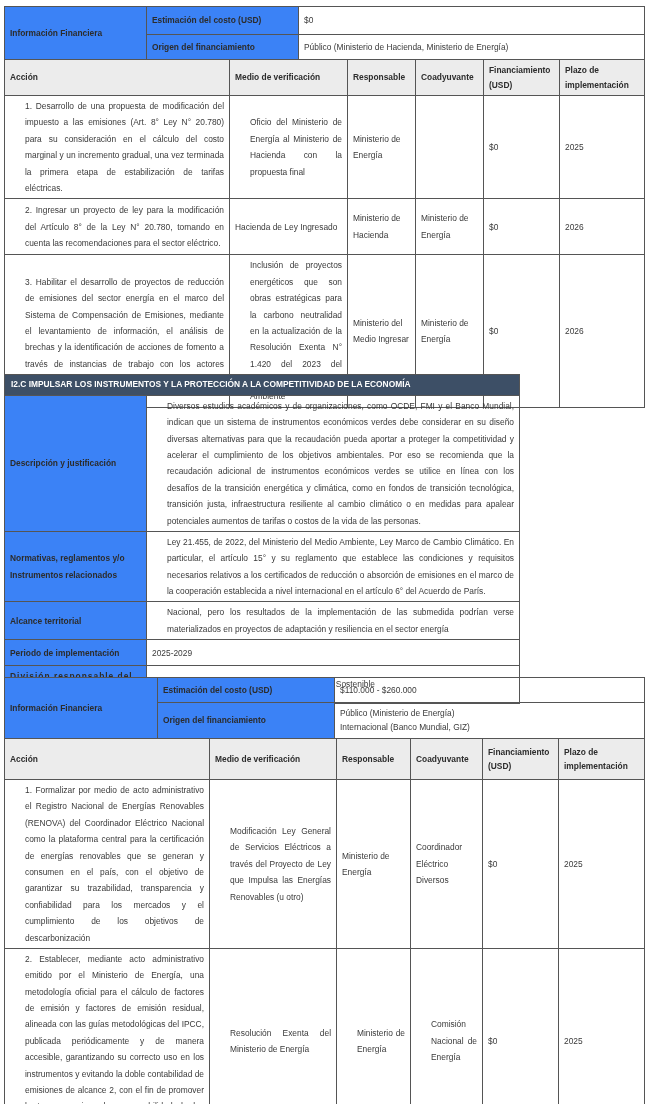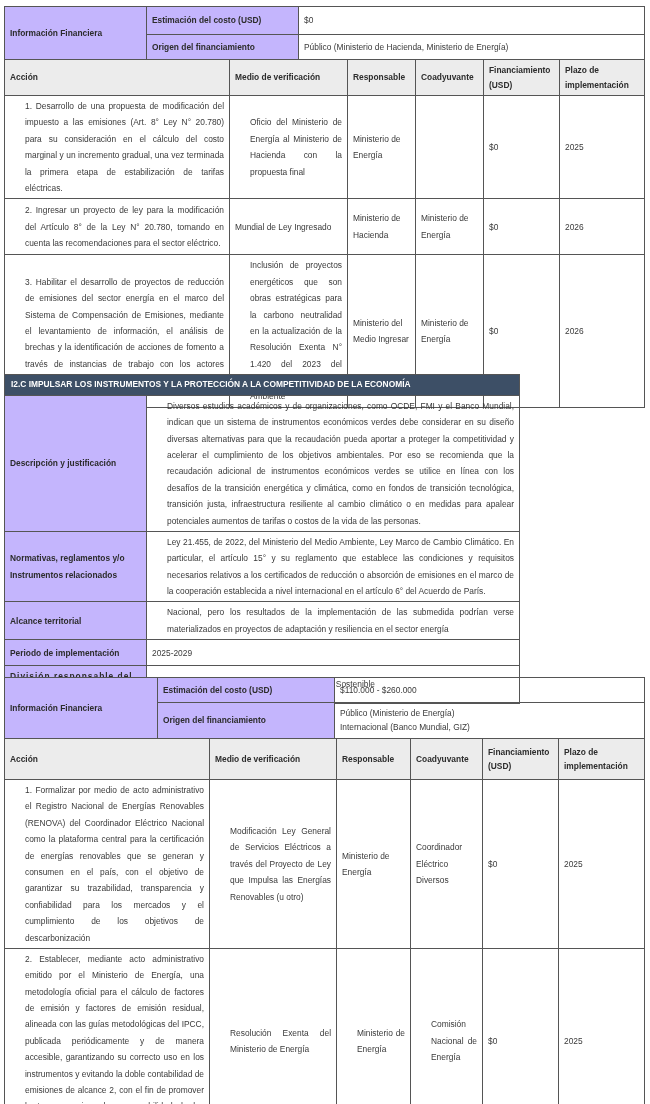--- a/index.html
+++ b/index.html
@@ -1,20 +1,20 @@
 <!DOCTYPE html>
 <html><head>
 <meta charset="utf-8">
 <style>
   html, body { margin: 0; padding: 0; background: #ffffff; }
   body { width: 650px; height: 1104px; overflow: hidden; position: relative;
          font-family: "Liberation Sans", sans-serif; color: #3a3a3a; font-size: 8.4px; }
   table { border-collapse: collapse; position: absolute; left: 4px; table-layout: fixed; }
   td { border: 1.5px solid #555; padding: 2px 5px; vertical-align: middle; line-height: 1.95; }
-  .lbl { background: #c4b5fd; font-weight: bold; color: #2c2c2c; margin-top: 27px; }
+  .lbl { background: #3b82f6; font-weight: bold; color: #2c2c2c; margin-top: 27px; }
   .hdr { background: #ececec; font-weight: bold; color: #2c2c2c; line-height: 1.7; }
   .sec { background: #3d4f66; color: #ffffff; font-weight: bold; line-height: 1.4; padding: 4px 6px; }
   .just { text-align: justify; padding-left: 20px; }
   .spaced { letter-spacing: 2px; }
 </style>
 </head>
 <body>
 
 <table style="top:6px; width:641px;">
   <colgroup>
@@ -56,21 +56,21 @@
   <tr style="height:88px">
     <td class="just">1. Desarrollo de una propuesta de modificación del impuesto a las emisiones (Art. 8° Ley N° 20.780) para su consideración en el cálculo del costo marginal y un incremento gradual, una vez terminada la primera etapa de estabilización de tarifas eléctricas.</td>
     <td class="just">Oficio del Ministerio de Energía al Ministerio de Hacienda con la propuesta final</td>
     <td>Ministerio de Energía</td>
     <td></td>
     <td>$0</td>
     <td>2025</td>
   </tr>
   <tr style="height:56px">
     <td class="just">2. Ingresar un proyecto de ley para la modificación del Artículo 8° de la Ley N° 20.780, tomando en cuenta las recomendaciones para el sector eléctrico.</td>
-    <td>Mundial de Ley Ingresado</td>
+    <td>Hacienda de Ley Ingresado</td>
     <td>Ministerio de Hacienda</td>
     <td>Ministerio de Energía</td>
     <td>$0</td>
     <td>2026</td>
   </tr>
   <tr style="height:135px">
     <td class="just">3. Habilitar el desarrollo de proyectos de reducción de emisiones del sector energía en el marco del Sistema de Compensación de Emisiones, mediante el levantamiento de información, el análisis de brechas y la identificación de acciones de fomento a través de instancias de trabajo con los actores relevantes.</td>
     <td class="just">Inclusión de proyectos energéticos que son obras estratégicas para la carbono neutralidad en la actualización de la Resolución Exenta N° 1.420 del 2023 del Ministerio del Medio Ambiente</td>
     <td>Ministerio del Medio Ingresar</td>
     <td>Ministerio de Energía</td>

